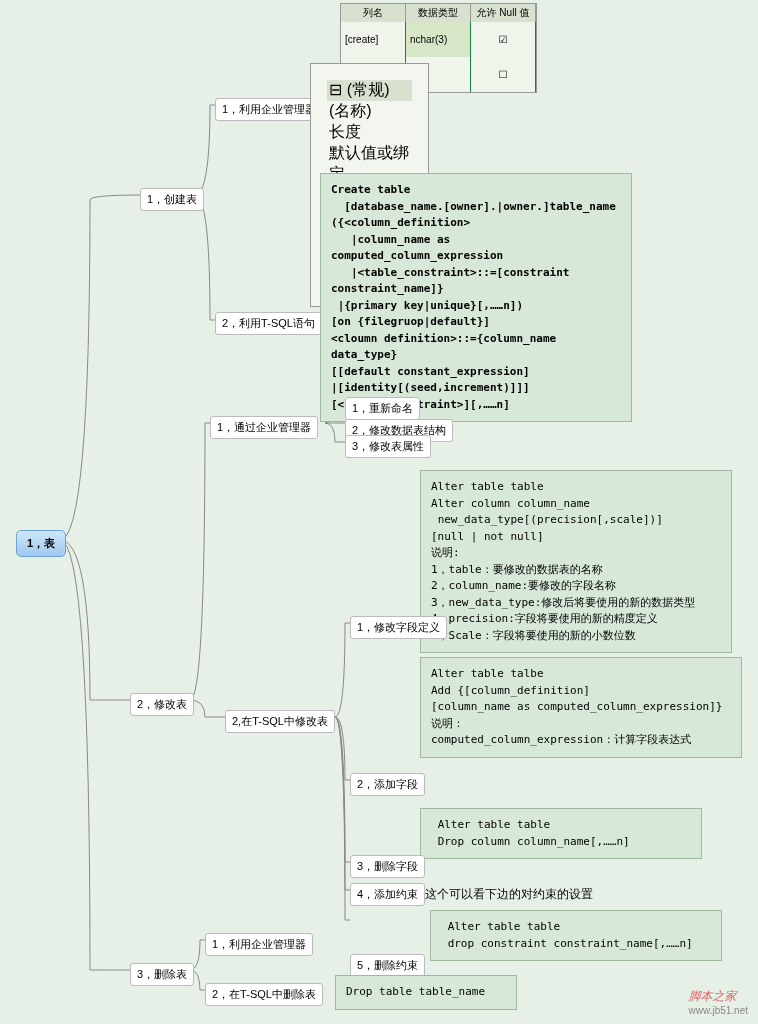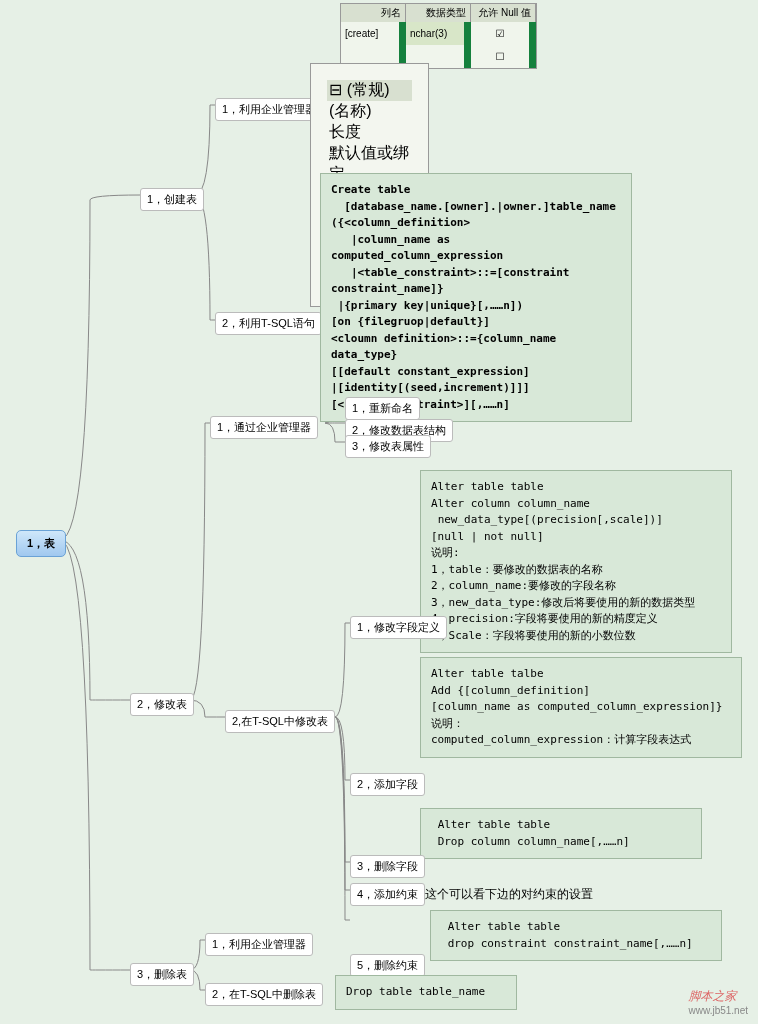--- a/index.html
+++ b/index.html
@@ -2,24 +2,24 @@
 <html><head>
 <meta charset="utf-8">
 <style>
 body{margin:0;background:#e6f0e6;font-family:"Microsoft YaHei",Arial,sans-serif;font-size:11px;width:758px;height:1024px;position:relative;overflow:hidden}
 svg.connectors{position:absolute;top:0;left:0;width:758px;height:1024px;pointer-events:none}
 .node{position:absolute;background:#fff;border:1px solid #bbb;border-radius:3px;padding:3px 6px;white-space:nowrap}
 .root{background:linear-gradient(#cfe7fa,#a0c8ef);border:1px solid #6aa2d6;border-radius:5px;padding:5px 10px;font-weight:bold}
 .codebox{position:absolute;background:#d8e8d8;border:1px solid #a0b8a0;padding:8px 10px;line-height:1.5;font-family:Verdana,monospace;font-size:11px;white-space:pre-wrap}
 .note{position:absolute;font-size:12px}
 .tbl{position:absolute;background:#f0f5ec;border:1px solid #999;font-size:10px}
-.tbl-h{background:#d8e0d0;display:flex;text-align:right}
+.tbl-h{background:#d8e0d0;display:flex;text-align:center}
 .tbl-h span{padding:2px 4px;border-right:1px solid #999}
 .tbl-r{display:flex}
-.tbl-r span{padding:6px 4px;border-right:7px solid #15803d}
+.tbl-r span{padding:12px 4px;border-right:1px solid #15803d}
 .props{position:absolute;background:#f3f6ef;border:1px solid #999;font-size:16px;padding:16px}
 .props div{padding:0 2px}
 .watermark{position:absolute;right:10px;bottom:8px;color:#d66;font-size:12px;font-style:italic}
 .watermark .url{display:block;color:#888;font-size:10px;font-style:normal}
 </style>
 </head>
 <body>
 
 <svg class="connectors">
 <path d="M60 540 Q90 540 90 200 Q90 195 140 195" stroke="#888" fill="none"></path>

